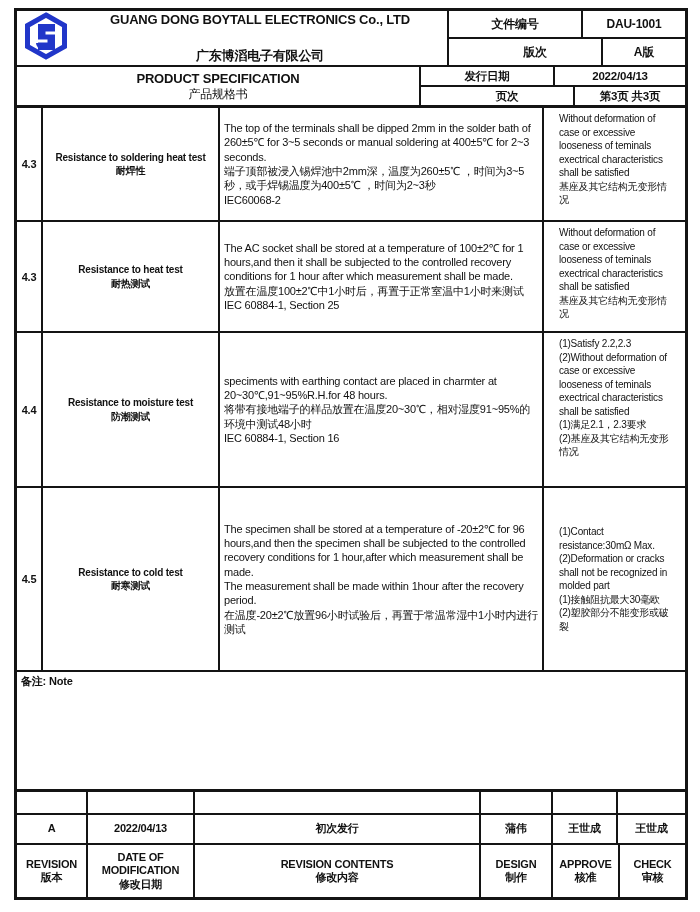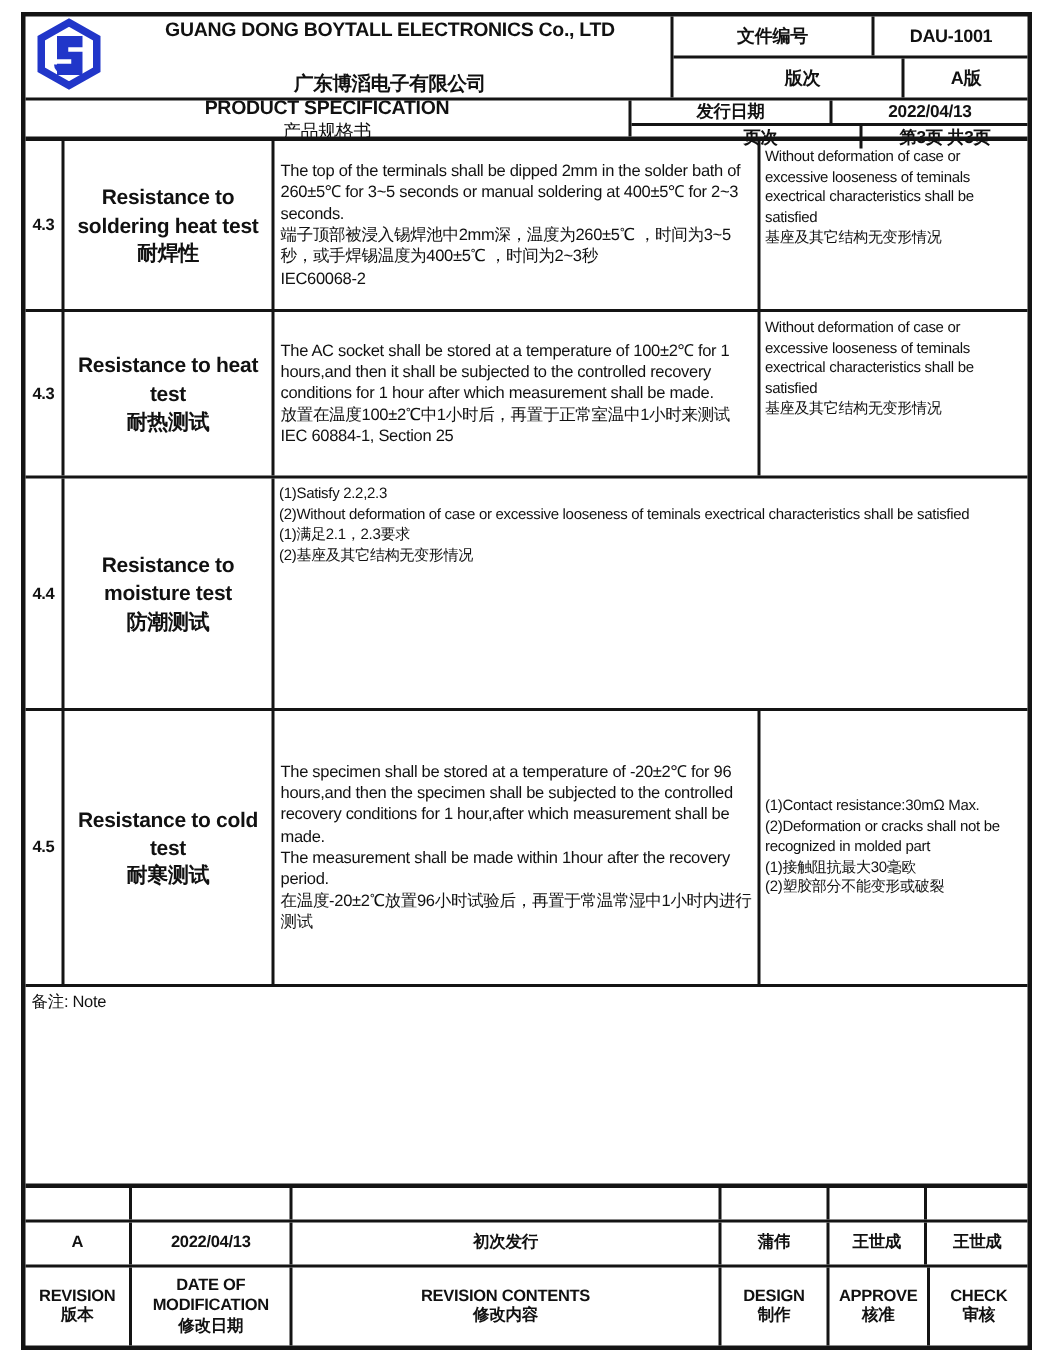--- a/index.html
+++ b/index.html
@@ -19,36 +19,36 @@
   .logo-wrap { flex:0 0 auto; margin:3px 4px 3px 6px; }
   .company-names { flex:1; text-align:center; line-height:1.25; }
   .company-en { font-size:13px; font-weight:bold; }
   .company-cn { font-size:13px; font-weight:bold;margin-top:20px; }
   .info-col { flex:1; display:flex; flex-direction:column; }
   .info-row { flex:1; display:flex; }
   .info-row + .info-row { border-top:2px solid #141414;padding-left:20px; }
   .info-label { width:134px; border-right:2px solid #141414; display:flex; align-items:center; justify-content:center; font-weight:bold; font-size:12px; }
   .info-value { flex:1; display:flex; align-items:center; justify-content:center; font-weight:bold; font-size:12px; }
   
-  .hdr-title { height:26px; border-top:2px solid #141414; display:flex; flex:0 0 auto; }
+  .hdr-title { height:40px; border-top:2px solid #141414; display:flex; flex:0 0 auto; }
   .title-block { width:404px; border-right:2px solid #141414; display:flex; flex-direction:column; align-items:center; justify-content:center; line-height:1.2; }
   .title-en { font-size:13px; font-weight:bold; }
   .title-cn { font-size:12px; font-weight:normal; }
   .hdr-title .info-label, .hdr-title .info-value { font-size:11.5px; }
   
   .spec-table { border-top:3px solid #141414; flex:0 0 auto; }
   .spec-row { display:flex; border-bottom:2px solid #141414; }
   .row-1 { height:114px; } .row-2 { height:111px; } .row-3 { height:155px; } .row-4 { height:184px; }
   .c-no   { width:26px;  border-right:2px solid #141414; display:flex; align-items:center; justify-content:center; font-size:11px; font-weight:bold; }
-  .c-name { width:140px; border-right:2px solid #141414; display:flex; align-items:center; justify-content:center; text-align:center; font-size:14px; font-weight:bold; padding:2px; white-space:pre-line; line-height:1.35; }
+  .c-name { width:177px; border-right:2px solid #141414; display:flex; align-items:center; justify-content:center; text-align:center; font-size:10px; font-weight:bold; padding:2px; white-space:pre-line; line-height:1.35; }
   .c-cond { width:324px; border-right:2px solid #141414; display:flex; align-items:center; font-size:11px; padding:3px 4px; white-space:pre-line; line-height:1.3; }
-  .c-crit { flex:1; display:flex; align-items:flex-start; font-size:10px; padding:4px 3px; white-space:pre-line; line-height:1.35; }
+  .c-crit { flex:1; display:flex; align-items:flex-start; font-size:10px; padding:4px 15px; white-space:pre-line; line-height:1.35; }
   .row-4 .c-crit { align-items:center; }
   
-  .note-box { flex:1 1 auto; padding:2px 4px; font-size:11px; font-weight:normal; }
+  .note-box { flex:1 1 auto; padding:2px 4px; font-size:11px; font-weight:bold; }
   
   .rev-table { border-top:3px solid #141414; flex:0 0 auto; display:flex; flex-direction:column; }
   .rev-row { display:flex; }
   .rev-row + .rev-row { border-top:2px solid #141414; }
   .rev-empty { height:21px; }
   .rev-values { height:30px; }
   .rev-headers { height:54px; }
   .rc { border-right:2px solid #141414; display:flex; align-items:center; justify-content:center; text-align:center; font-weight:bold; font-size:11px; white-space:pre-line; line-height:1.2; }
   .rc:last-child { border-right:none; }
   .rc-1 { width:71px; } .rc-2 { width:107px; } .rc-3 { width:286px; } .rc-4 { width:72px; } .rc-5 { width:65px; } .rc-6 { flex:1; }
@@ -120,20 +120,23 @@
         <div class="c-cond">The AC socket shall be stored at a temperature of 100±2℃ for 1 hours,and then it shall be subjected to the controlled recovery conditions for 1 hour after which measurement shall be made.
 放置在温度100±2℃中1小时后，再置于正常室温中1小时来测试
 IEC 60884-1, Section 25</div>
         <div class="c-crit">Without deformation of case or excessive looseness of teminals exectrical characteristics shall be satisfied
 基座及其它结构无变形情况</div>
       </div>
       <div class="spec-row row-3">
         <div class="c-no">4.4</div>
         <div class="c-name">Resistance to moisture test
 防潮测试</div>
+        <div class="c-cond">speciments with earthing contact are placed in charmter at 20~30℃,91~95%R.H.for 48 hours.
+将带有接地端子的样品放置在温度20~30℃，相对湿度91~95%的环境中测试48小时
+IEC 60884-1, Section 16</div>
         <div class="c-crit">(1)Satisfy 2.2,2.3
 (2)Without deformation of case or excessive looseness of teminals exectrical characteristics shall be satisfied
 (1)满足2.1，2.3要求
 (2)基座及其它结构无变形情况</div>
       </div>
       <div class="spec-row row-4">
         <div class="c-no">4.5</div>
         <div class="c-name">Resistance to cold test
 耐寒测试</div>
         <div class="c-cond">The specimen shall be stored at a temperature of -20±2℃ for 96 hours,and then the specimen shall be subjected to the controlled recovery conditions for 1 hour,after which measurement shall be made.

